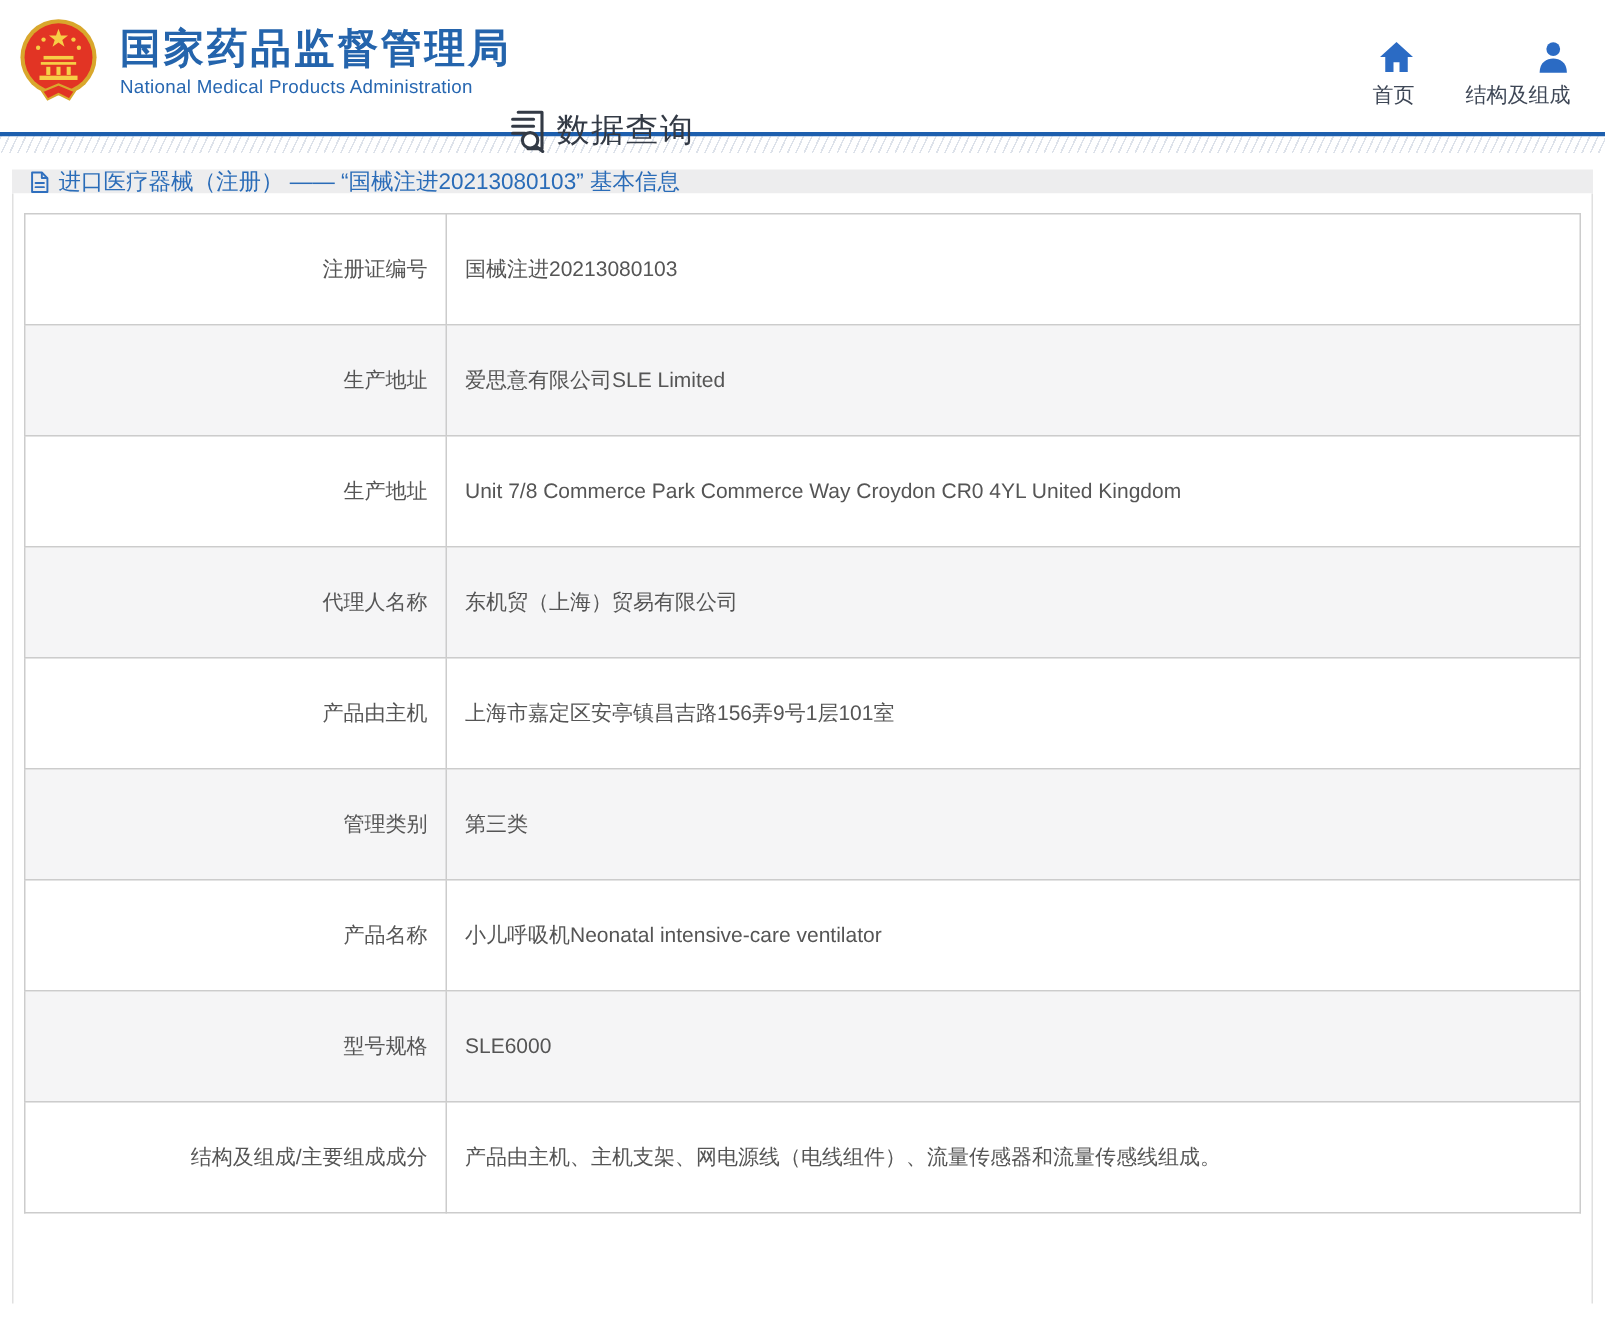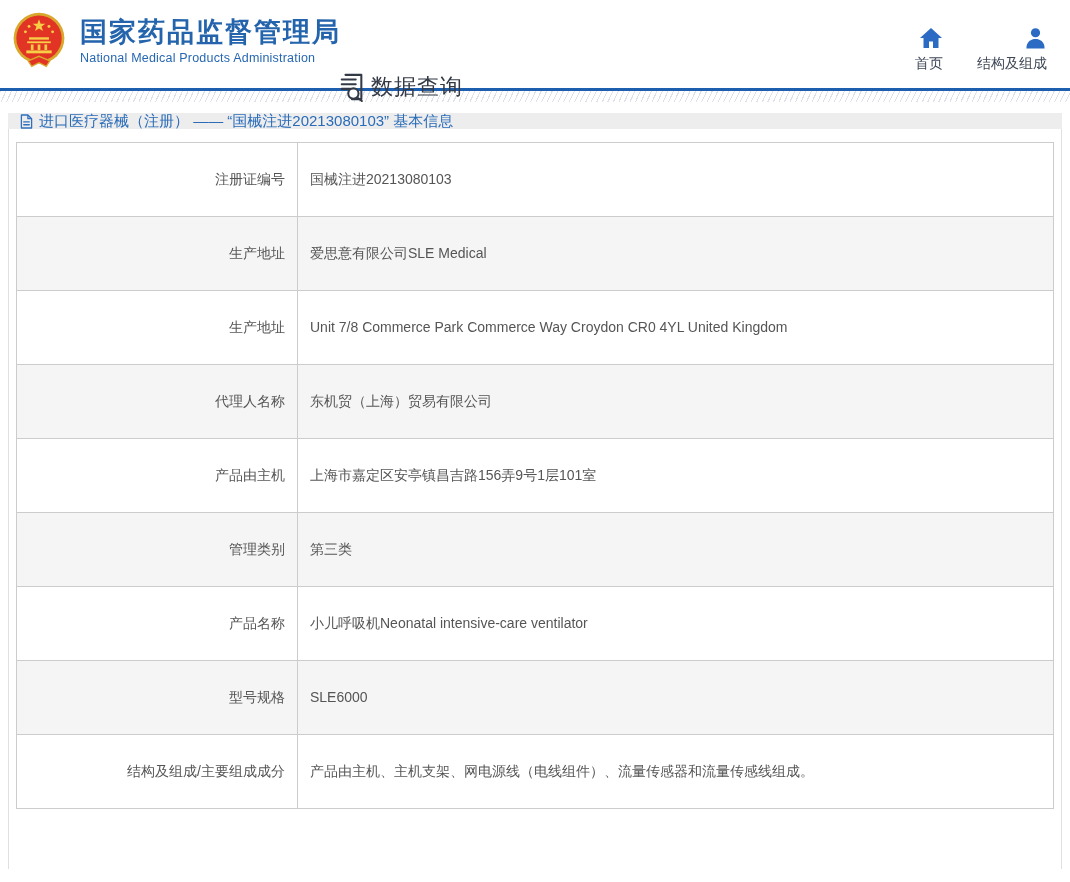--- a/index.html
+++ b/index.html
@@ -131,21 +131,21 @@
     <td class="value-cell">
       <span class="value-text">国械注进20213080103</span>
       
     </td>
   </tr>
           <tr>
     <td class="label-cell">
       <span class="label-text">生产地址</span>
     </td>
     <td class="value-cell">
-      <span class="value-text">爱思意有限公司SLE Medical</span>
+      <span class="value-text">爱思意有限公司SLE Limited</span>
       
     </td>
   </tr>
           <tr>
     <td class="label-cell">
       <span class="label-text">生产地址</span>
     </td>
     <td class="value-cell">
       <span class="value-text">Unit 7/8 Commerce Park Commerce Way Croydon CR0 4YL United Kingdom</span>
       

